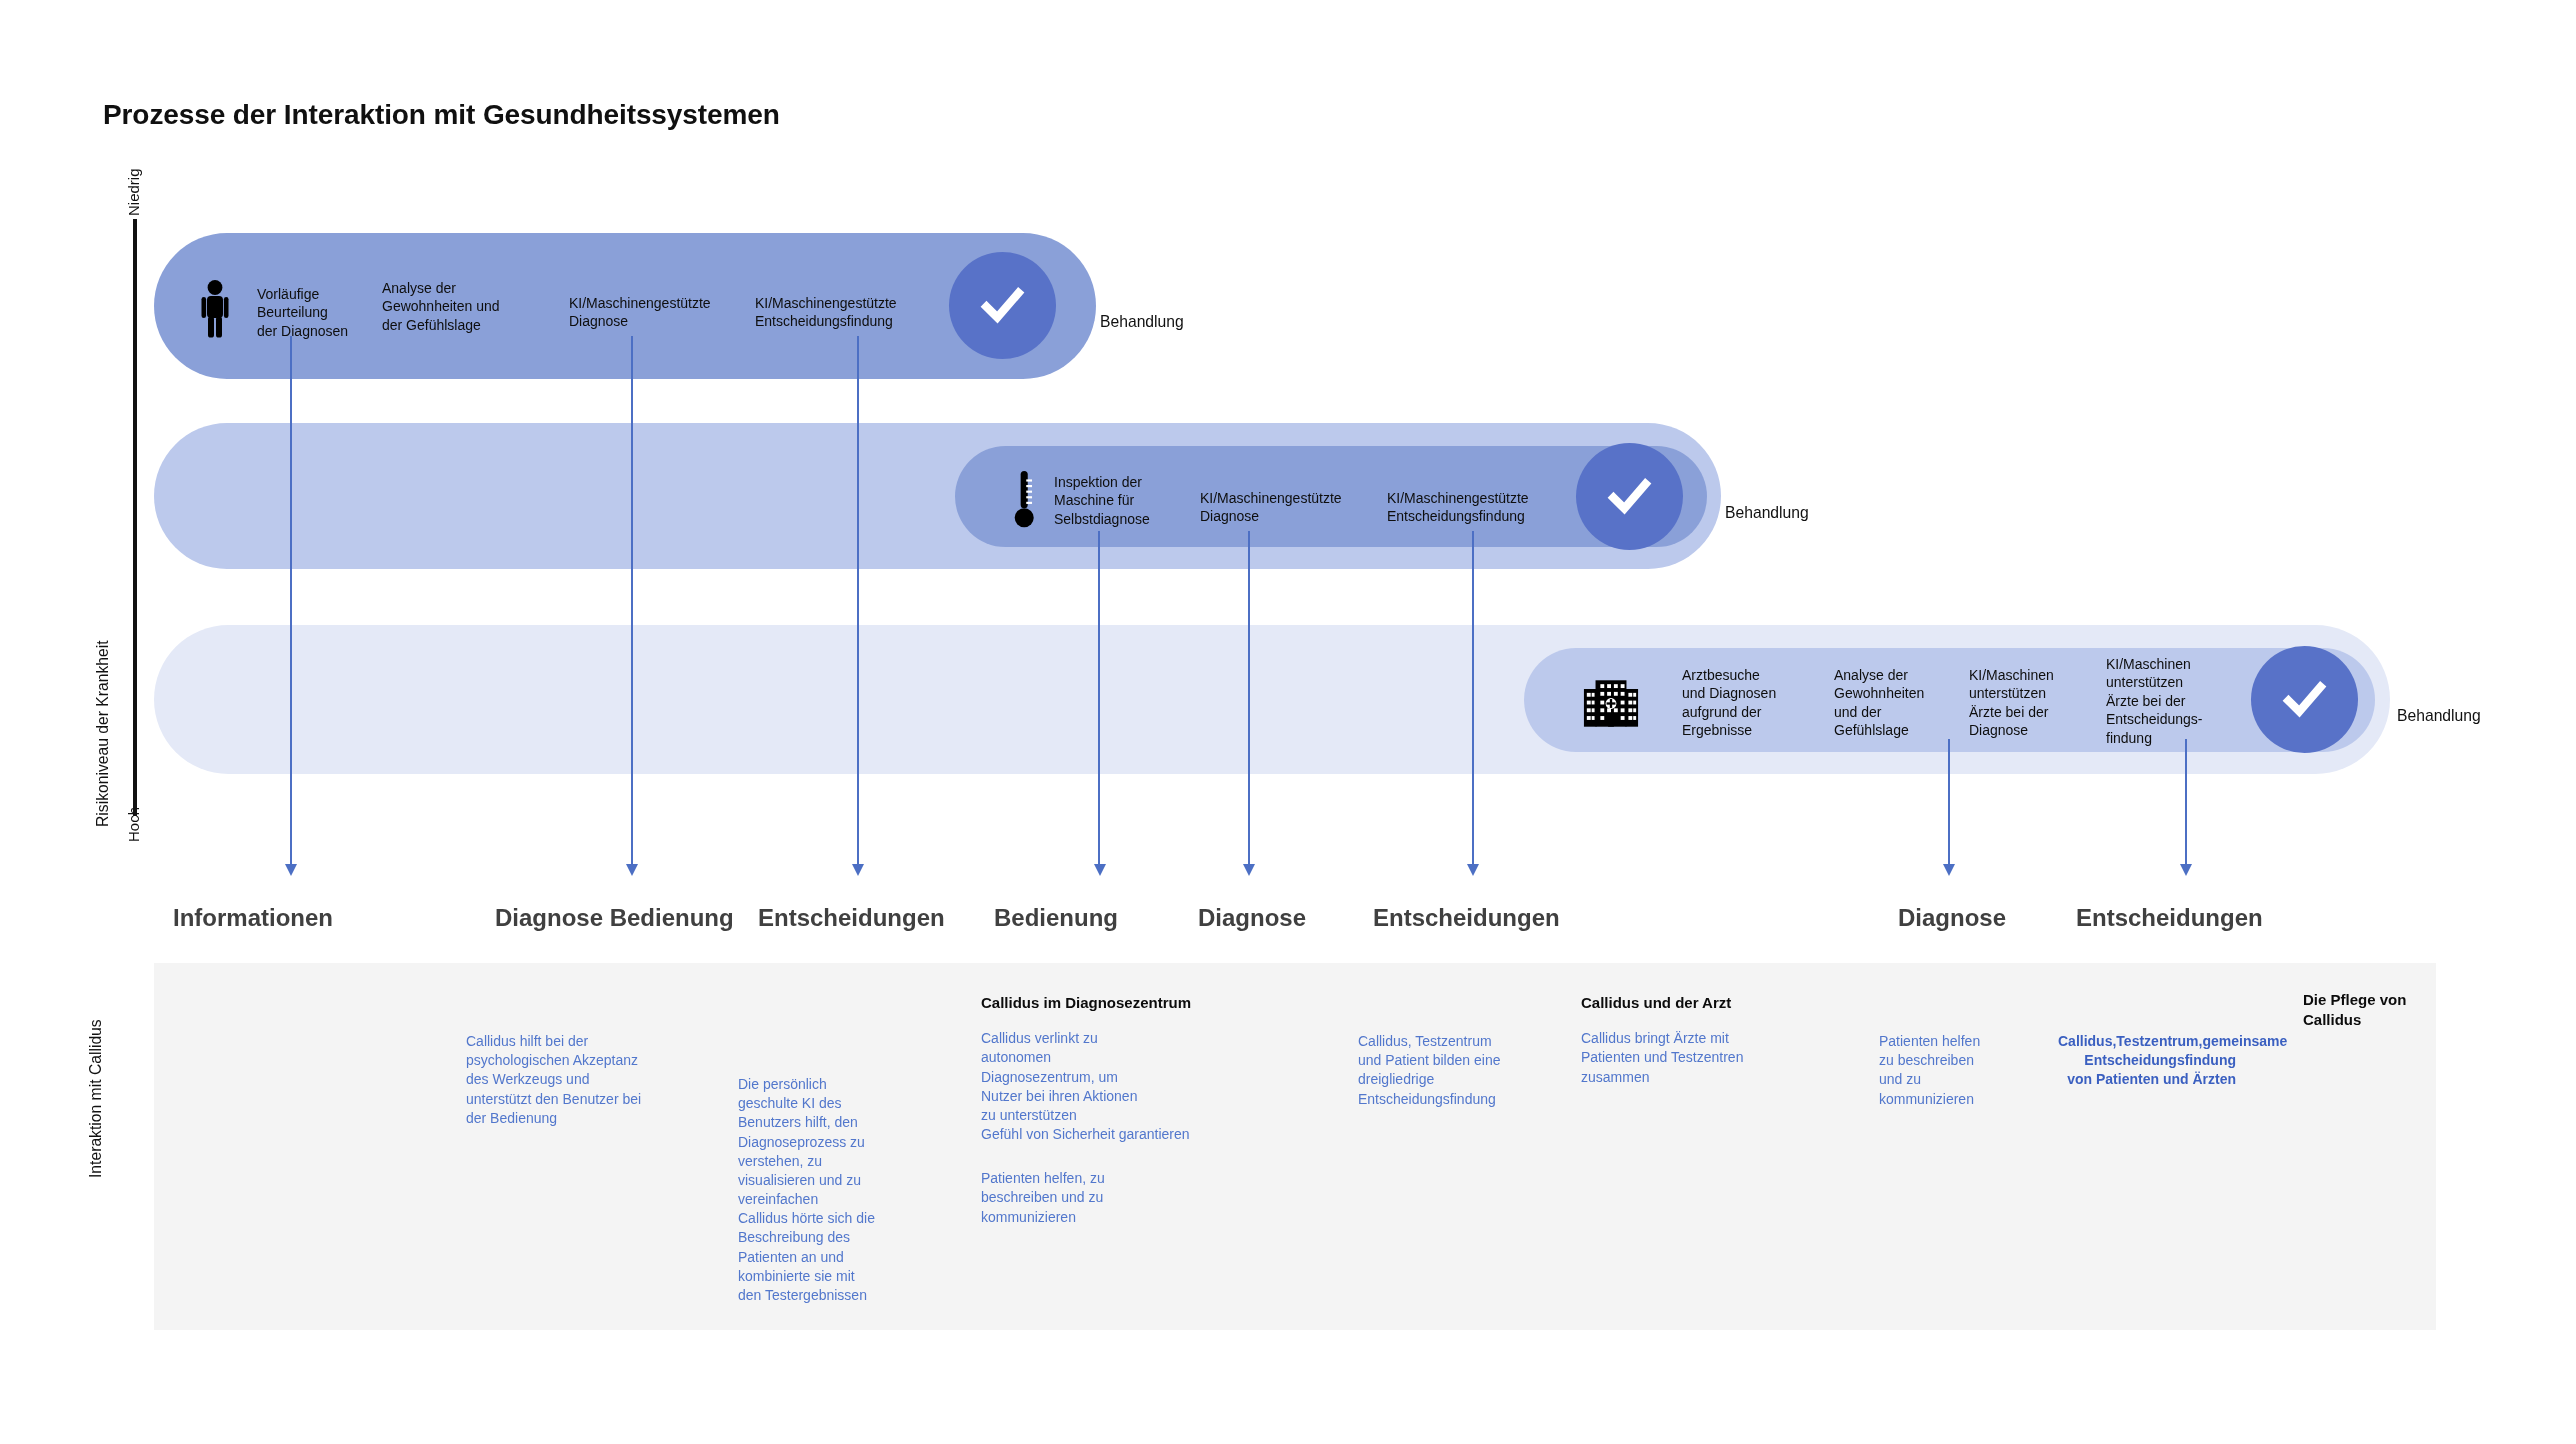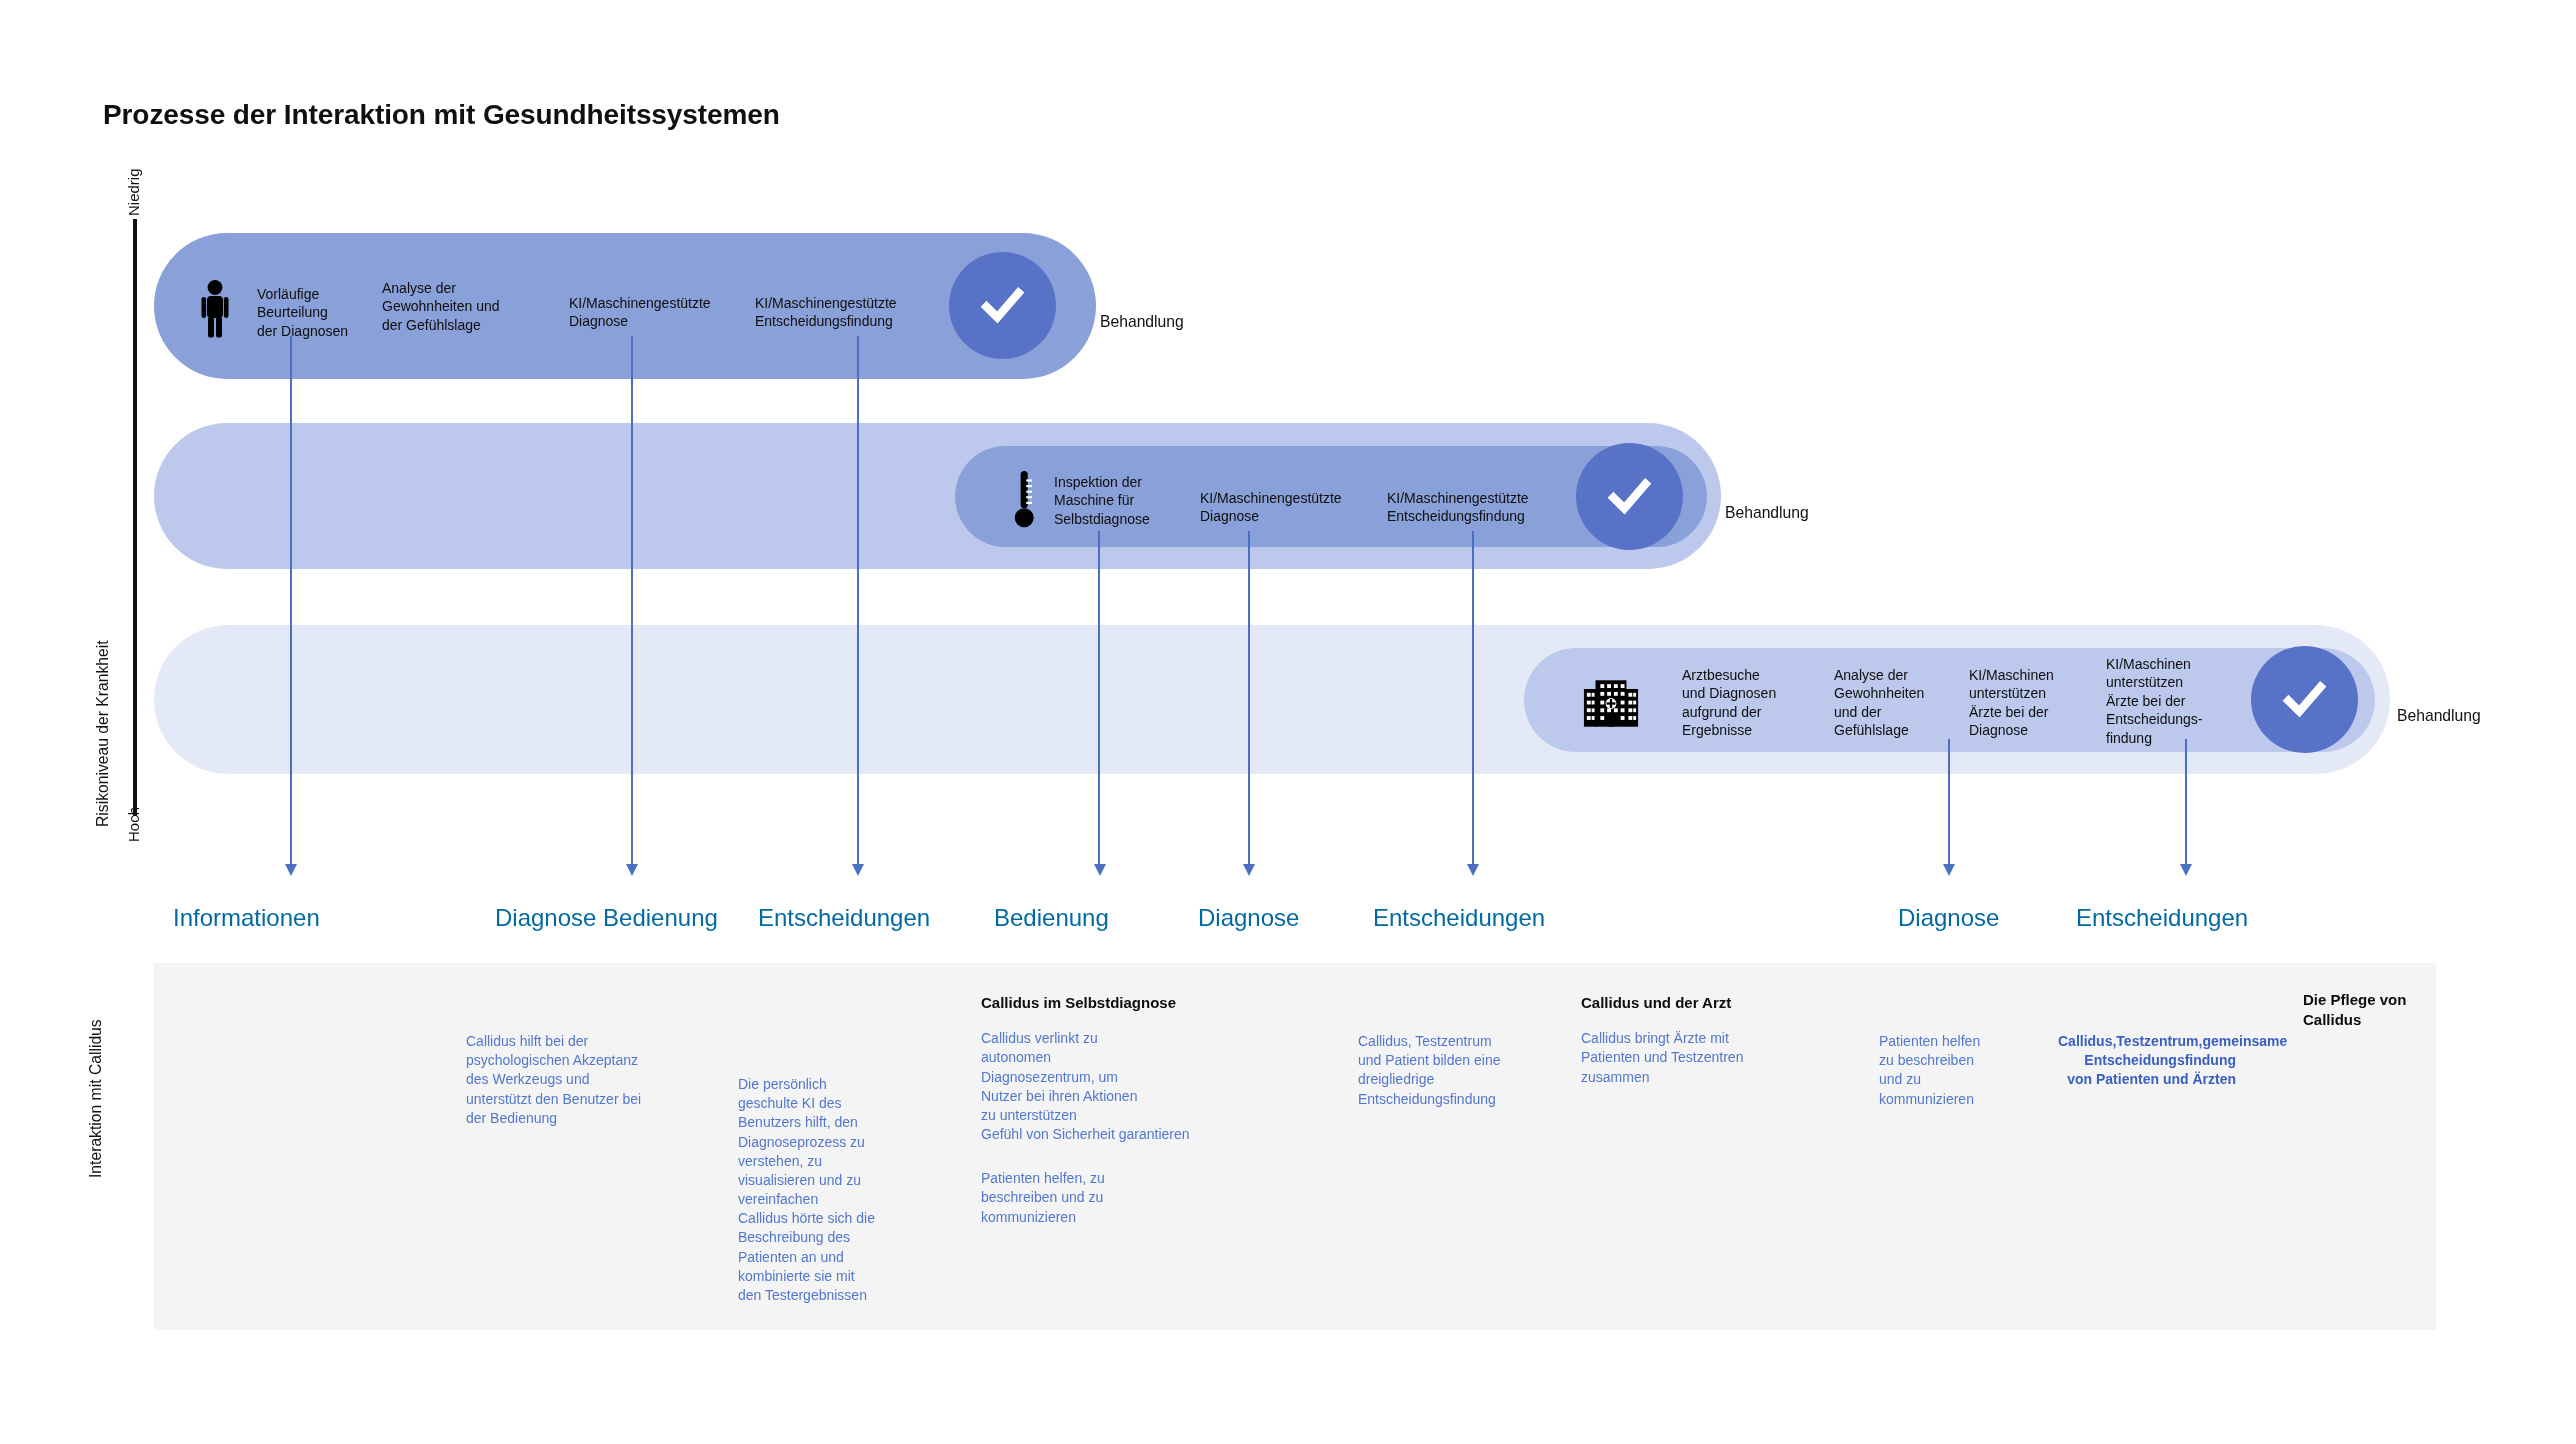--- a/index.html
+++ b/index.html
@@ -68,21 +68,21 @@
   
   .conn{position:absolute;width:2.2px;background:#4c6fc4;}
   .arrowhead{
     position:absolute;width:0;height:0;
     border-left:6.7px solid transparent;border-right:6.7px solid transparent;
     border-top:12px solid #4c6fc4;
   }
 
   
   .collabel{
-    position:absolute;font-size:24px;color:#0369a1;white-space:nowrap;
+    position:absolute;font-size:24px;color:#404040;white-space:nowrap;font-weight:bold;
   }
 
   
   .panel{
     position:absolute;left:154px;top:963px;width:2282px;height:367px;
     background:#f4f4f4;
   }
   .pcol{position:absolute;}
   .phead{
     font-size:15px;font-weight:bold;color:#0c0c0c;line-height:1.32;
@@ -302,21 +302,21 @@
 visualisieren und zu
 vereinfachen</div>
       <div class="pbody">Callidus hörte sich die
 Beschreibung des
 Patienten an und
 kombinierte sie mit
 den Testergebnissen</div>
     </div>
 
     <div class="pcol" style="left:827px;top:30px;width:239px;">
-      <div class="phead">Callidus im Selbstdiagnose</div>
+      <div class="phead">Callidus im Diagnosezentrum</div>
       <div class="pbody" style="margin-top:16.4px;">Callidus verlinkt zu
 autonomen
 Diagnosezentrum, um
 Nutzer bei ihren Aktionen
 zu unterstützen</div>
       <div class="pbody" style="white-space:nowrap;">Gefühl von Sicherheit garantieren</div>
       <div class="pbody" style="margin-top:25px;">Patienten helfen, zu
 beschreiben und zu
 kommunizieren</div>
     </div>

